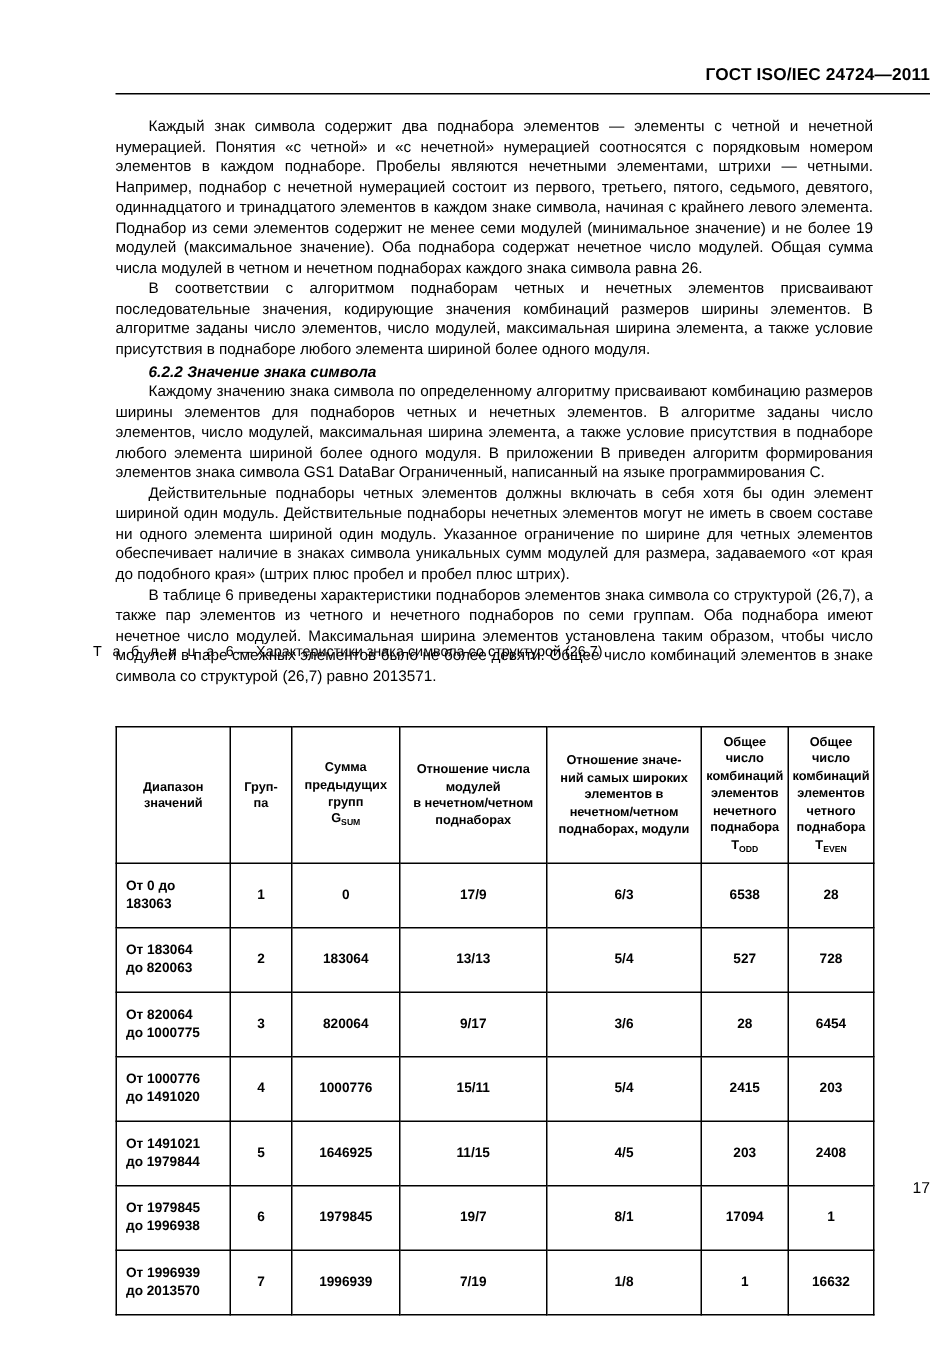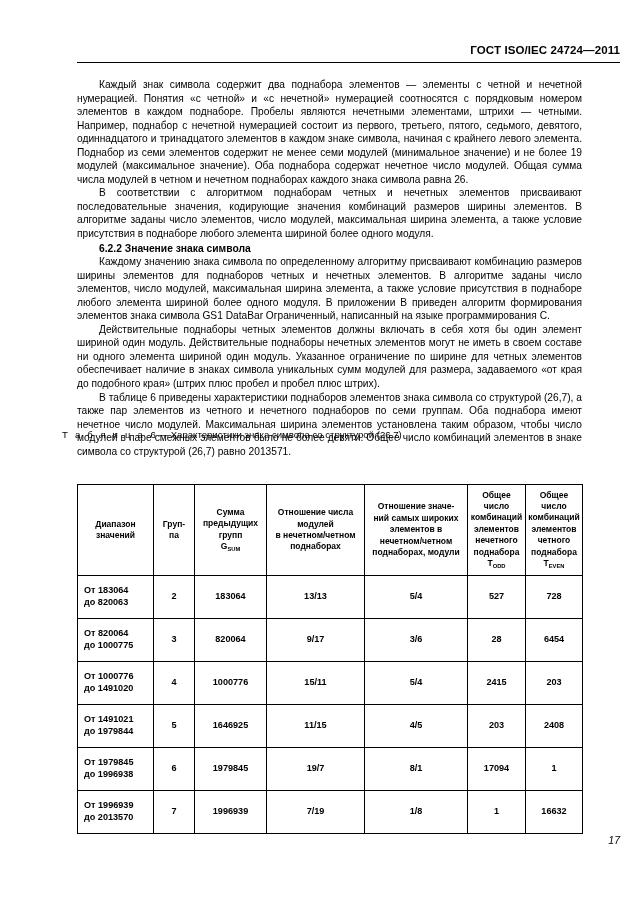--- a/index.html
+++ b/index.html
@@ -54,20 +54,21 @@
     text-align: justify;
     text-indent: 22px;
     hyphens: manual;
   }
   h4.subhead {
     margin: 1px 0 0 0;
     font-size: 10.3px;
     line-height: 13.55px;
     font-weight: bold;
     text-indent: 22px;
+    font-style: italic;
   }
   
   .table-caption {
     position: absolute;
     left: 50px;
     top: 429px;
     font-size: 9.6px;
     white-space: nowrap;
   }
   .table-caption .spaced {
@@ -110,23 +111,22 @@
     font-size: 0.68em;
     vertical-align: baseline;
     position: relative;
     top: 2px;
   }
   .nowrap { white-space: nowrap; }
   
   .page-number {
     position: absolute;
     right: 22px;
-    top: 834px;
+    top: 786px;
     font-size: 10.5px;
-    font-style: italic;
   }
 </style>
 </head>
 <body>
 
 <div class="page">
 
   <div class="header">ГОСТ ISO/IEC 24724—2011</div>
   <div class="header-rule"></div>
 
@@ -195,20 +195,29 @@
           <span>комбинаций</span><br>
           <span>элементов</span><br>
           <span>четного</span><br>
           <span>поднабора</span><br>
           <span class="nowrap"><span>T</span><sub>EVEN</sub></span>
         </th>
       </tr>
     </thead>
     <tbody>
       <tr>
+        <td class="range"><span>От 0 до</span><br><span>183063</span></td>
+        <td>1</td>
+        <td>0</td>
+        <td>17/9</td>
+        <td>6/3</td>
+        <td>6538</td>
+        <td>28</td>
+      </tr>
+      <tr>
         <td class="range"><span>От 183064</span><br><span>до 820063</span></td>
         <td>2</td>
         <td>183064</td>
         <td>13/13</td>
         <td>5/4</td>
         <td>527</td>
         <td>728</td>
       </tr>
       <tr>
         <td class="range"><span>От 820064</span><br><span>до 1000775</span></td>

